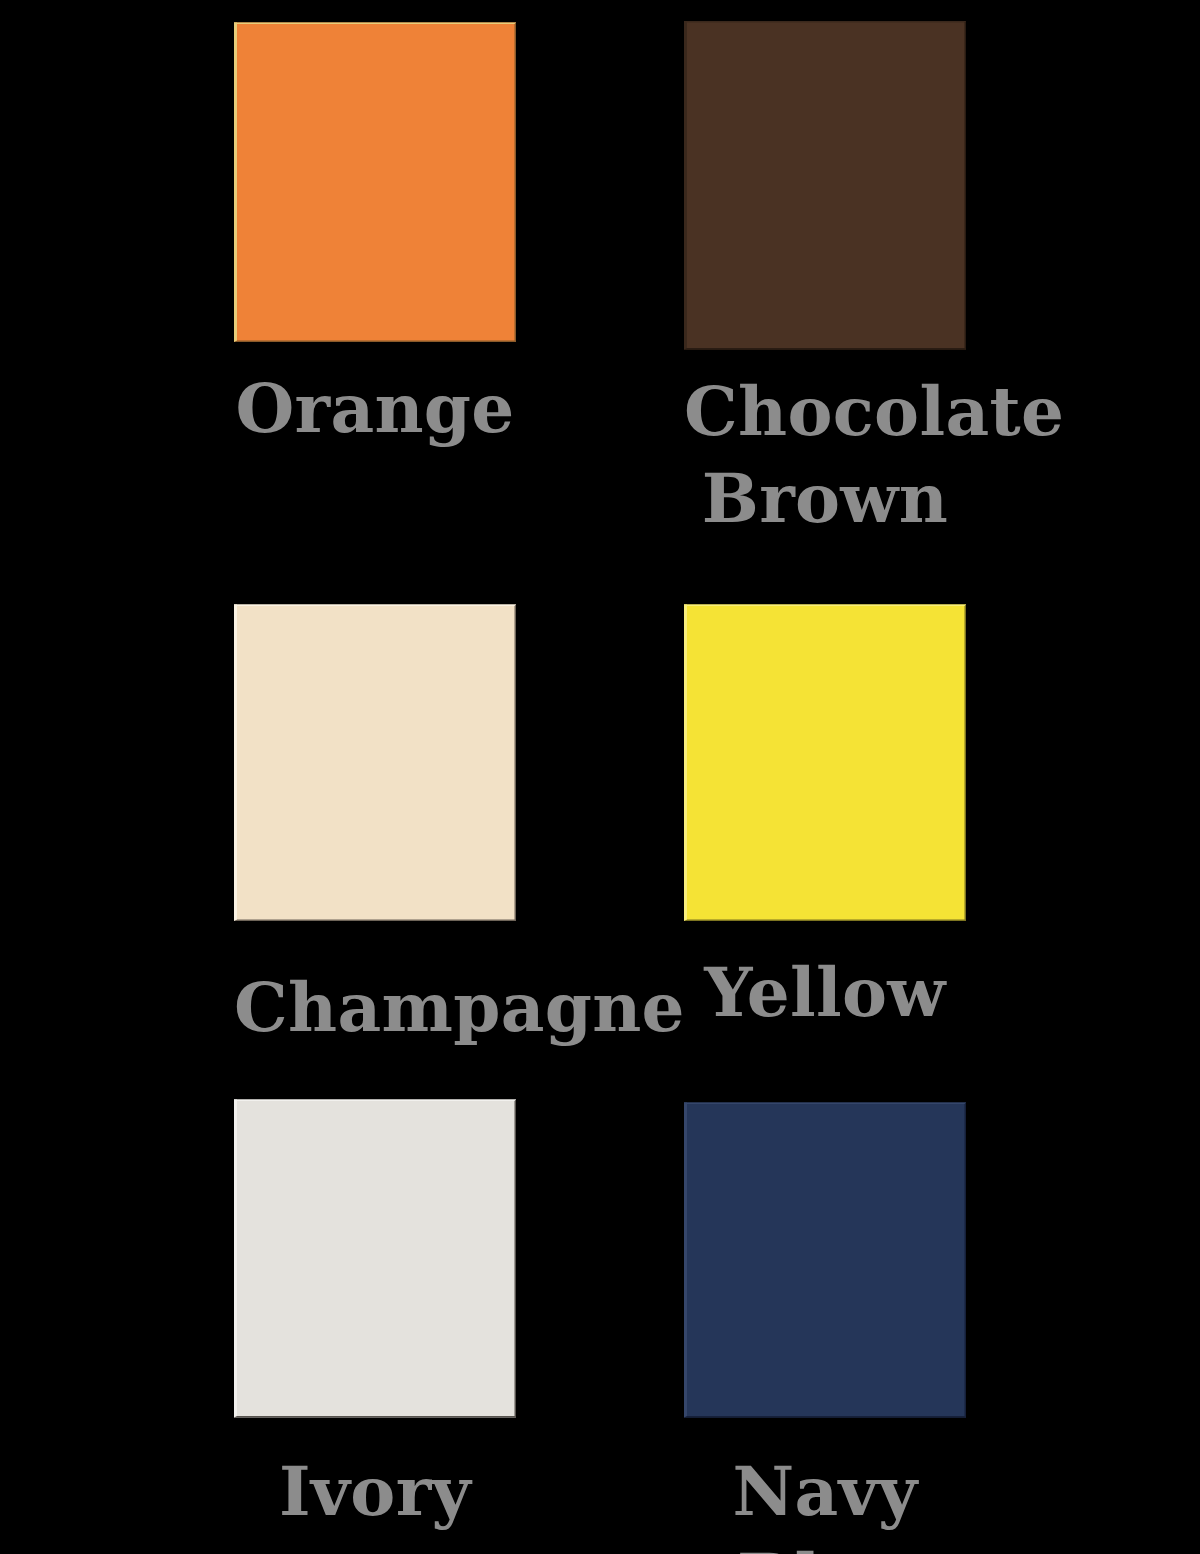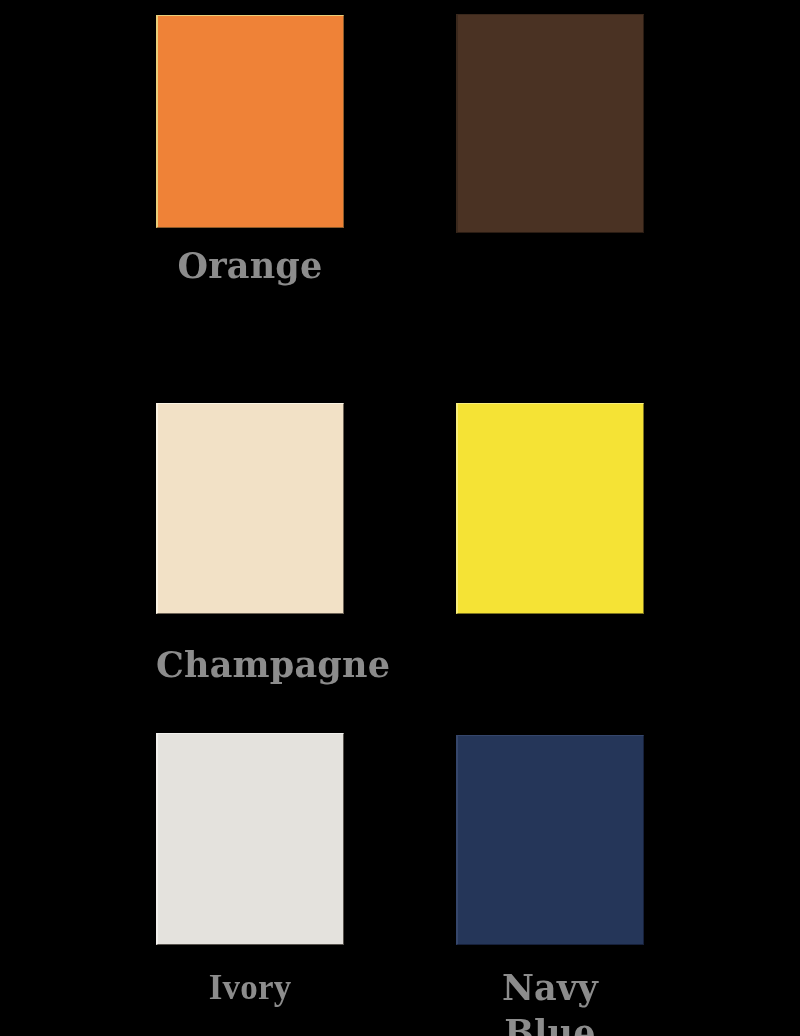--- a/index.html
+++ b/index.html
@@ -29,21 +29,21 @@
     width: 100%;
     display: block;
   }
   .swatch-label {
     display: block;
     width: 100%;
     text-align: center;
     color: #8c8c8c;
     font-family: "DejaVu Serif", "Liberation Serif", serif;
     font-weight: bold;
-    font-size: 35px;
+    font-size: 45px;
     line-height: 1.28;
     letter-spacing: 0.2px;
     white-space: normal;
     overflow: visible;
   }
   
   #cell-orange   { left: 156px; top: 15px;  width: 188px; }
   #cell-orange   .swatch-chip { height: 213px; }
   #cell-orange   .swatch-label { margin-top: 16px; }
 
@@ -83,40 +83,42 @@
     <div class="swatch-chip" style="background: rgb(239, 130, 55); border-width: 1px 1px 1px 2px; border-style: solid; border-color: rgb(232, 206, 122) rgb(138, 90, 42) rgb(138, 90, 42) rgb(232, 206, 122); border-image: initial;">
       <div class="chip-inner"></div>
     </div>
     <span class="swatch-label" style="color: rgb(140, 140, 140);">Orange</span>
   </div>
 
   <div class="swatch-cell" id="cell-chocolate-brown">
     <div class="swatch-chip" style="background: rgb(74, 50, 35); border-width: 1px 1px 1px 2px; border-style: solid; border-color: rgb(58, 40, 28) rgb(42, 28, 19) rgb(42, 28, 19) rgb(58, 40, 28); border-image: initial;">
       <div class="chip-inner"></div>
     </div>
+    <span class="swatch-label" style="color: rgb(140, 140, 140);">Chocolate Brown</span>
   </div>
 
   <div class="swatch-cell" id="cell-champagne">
     <div class="swatch-chip" style="background: rgb(242, 225, 198); border-width: 1px 1px 1px 2px; border-style: solid; border-color: rgb(251, 243, 228) rgb(110, 100, 88) rgb(110, 100, 88) rgb(251, 243, 228); border-image: initial;">
       <div class="chip-inner"></div>
     </div>
     <span class="swatch-label" style="color: rgb(140, 140, 140);">Champagne</span>
   </div>
 
   <div class="swatch-cell" id="cell-yellow">
     <div class="swatch-chip" style="background: rgb(245, 227, 53); border-width: 1px 1px 1px 2px; border-style: solid; border-color: rgb(248, 238, 124) rgb(126, 117, 32) rgb(126, 117, 32) rgb(248, 238, 124); border-image: initial;">
       <div class="chip-inner"></div>
     </div>
+    <span class="swatch-label" style="color: rgb(140, 140, 140);">Yellow</span>
   </div>
 
   <div class="swatch-cell" id="cell-ivory">
     <div class="swatch-chip" style="background: rgb(228, 226, 221); border-width: 1px 1px 1px 2px; border-style: solid; border-color: rgb(242, 241, 238) rgb(87, 83, 78) rgb(87, 83, 78) rgb(242, 241, 238); border-image: initial;">
       <div class="chip-inner"></div>
     </div>
-    <span class="swatch-label" style="color: rgb(140, 140, 140); font-family: Liberation Serif, serif;">Ivory</span>
+    <span class="swatch-label" style="color: rgb(140, 140, 140);">Ivory</span>
   </div>
 
   <div class="swatch-cell" id="cell-navy-blue">
     <div class="swatch-chip" style="background: rgb(37, 54, 89); border-width: 1px 1px 1px 2px; border-style: solid; border-color: rgb(53, 70, 107) rgb(22, 32, 58) rgb(22, 32, 58) rgb(53, 70, 107); border-image: initial;">
       <div class="chip-inner"></div>
     </div>
     <span class="swatch-label" style="color: rgb(140, 140, 140);">Navy Blue</span>
   </div>
 
 </div>

